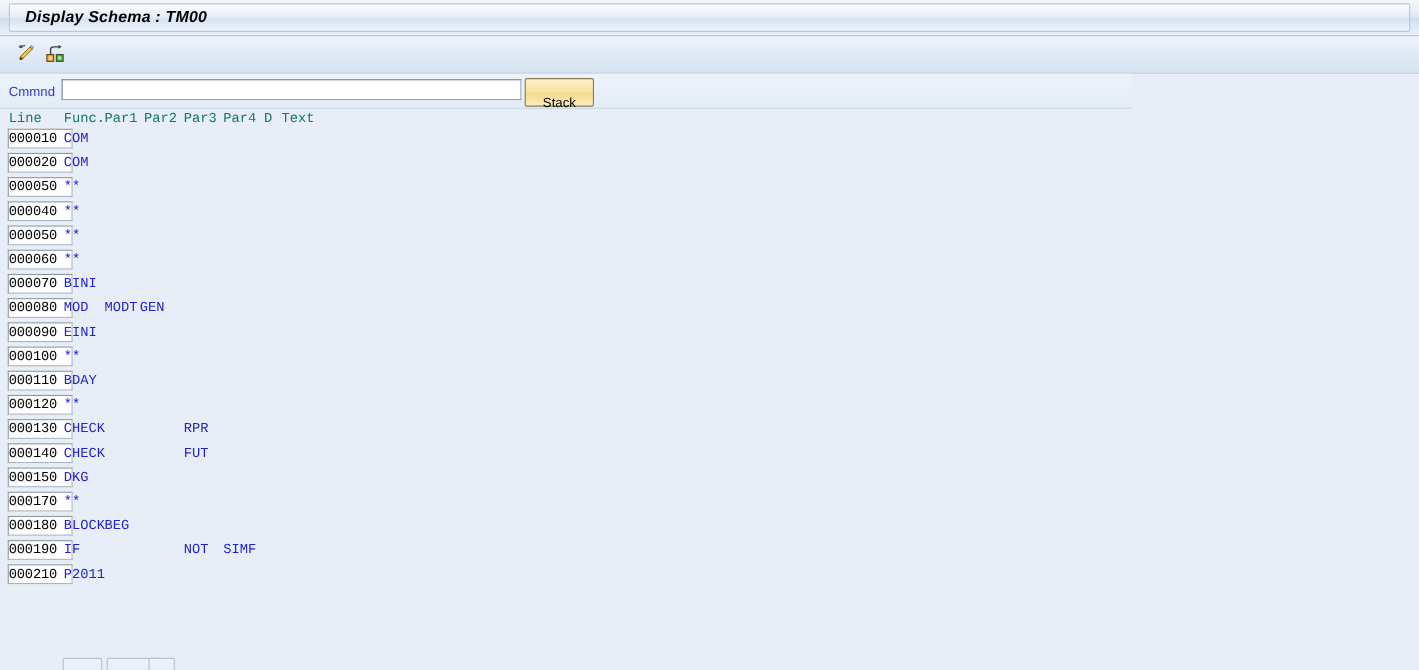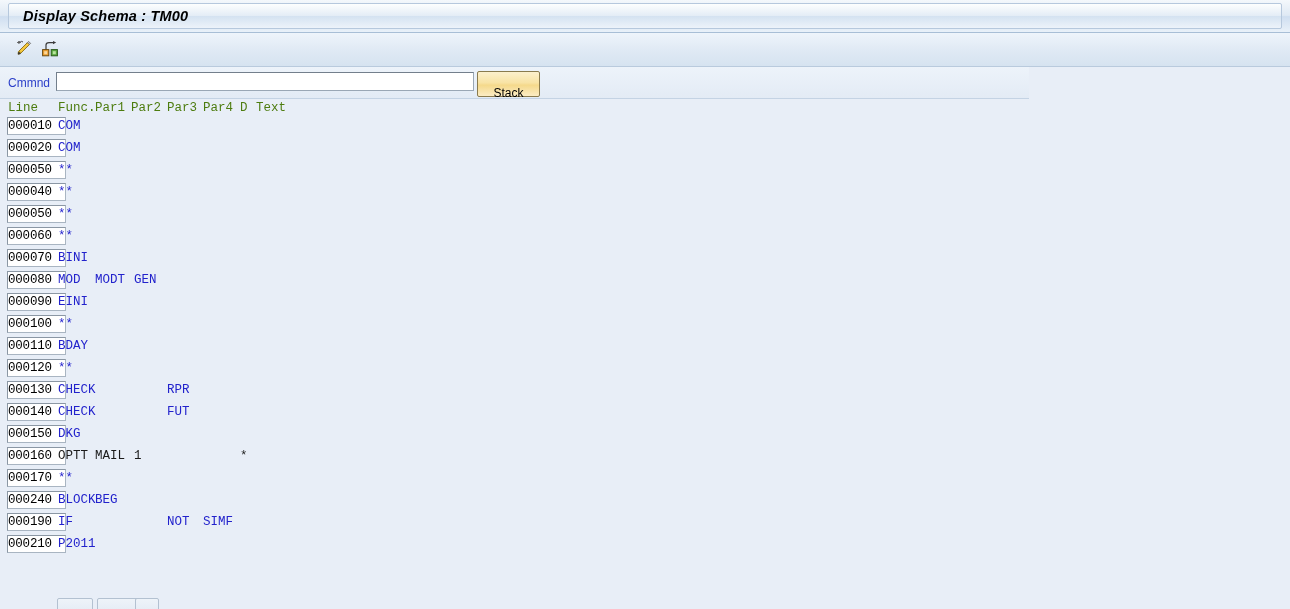--- a/index.html
+++ b/index.html
@@ -158,21 +158,21 @@
     height: 510px;
     background: #e8eef7;
     overflow: hidden;
   }
 
   .hdr-row {
     position: relative;
     height: 18px;
     font-family: "Liberation Mono", monospace;
     font-size: 12.5px;
-    color: #4d7c0f;
+    color: #0f766e;
     font-weight: normal;
   }
   .hdr-cell {
     position: absolute;
     top: 2px;
     white-space: pre;
   }
 
   .row {
     position: relative;
@@ -202,21 +202,21 @@
     font-size: 12.5px;
     color: #2222cc;
     white-space: pre;
     line-height: 16px;
   }
   .row.dark .cell { color: #1a1a1a; }
 
   
   .c-func { left: 58px; }
   .c-par1 { left: 95px; }
-  .c-par2 { left: 134px; }
+  .c-par2 { left: 127px; }
   .c-par3 { left: 167px; }
   .c-par4 { left: 203px; }
   .c-d    { left: 240px; }
   .c-text { left: 256px; }
 
   
   .h-line { left: 8px; }
   .h-func { left: 58px; }
   .h-par1 { left: 95px; }
   .h-par2 { left: 131px; }
@@ -461,42 +461,32 @@
         <div class="row">
           <div class="lineno">000150</div>
           <span class="cell c-func">DKG</span>
           <span class="cell c-par1"></span>
           <span class="cell c-par2"></span>
           <span class="cell c-par3"></span>
           <span class="cell c-par4"></span>
           <span class="cell c-d"></span>
           <span class="cell c-text"></span>
         </div>
-        <div class="row dark">
-          <div class="lineno">000160</div>
-          <span class="cell c-func">OPTT</span>
-          <span class="cell c-par1">MAIL</span>
-          <span class="cell c-par2">1</span>
-          <span class="cell c-par3"></span>
-          <span class="cell c-par4"></span>
-          <span class="cell c-d">*</span>
-          <span class="cell c-text"></span>
-        </div>
         <div class="row">
           <div class="lineno">000170</div>
           <span class="cell c-func">**</span>
           <span class="cell c-par1"></span>
           <span class="cell c-par2"></span>
           <span class="cell c-par3"></span>
           <span class="cell c-par4"></span>
           <span class="cell c-d"></span>
           <span class="cell c-text"></span>
         </div>
         <div class="row">
-          <div class="lineno">000240</div>
+          <div class="lineno">000180</div>
           <span class="cell c-func">BLOCK</span>
           <span class="cell c-par1">BEG</span>
           <span class="cell c-par2"></span>
           <span class="cell c-par3"></span>
           <span class="cell c-par4"></span>
           <span class="cell c-d"></span>
           <span class="cell c-text"></span>
         </div>
         <div class="row">
           <div class="lineno">000190</div>

